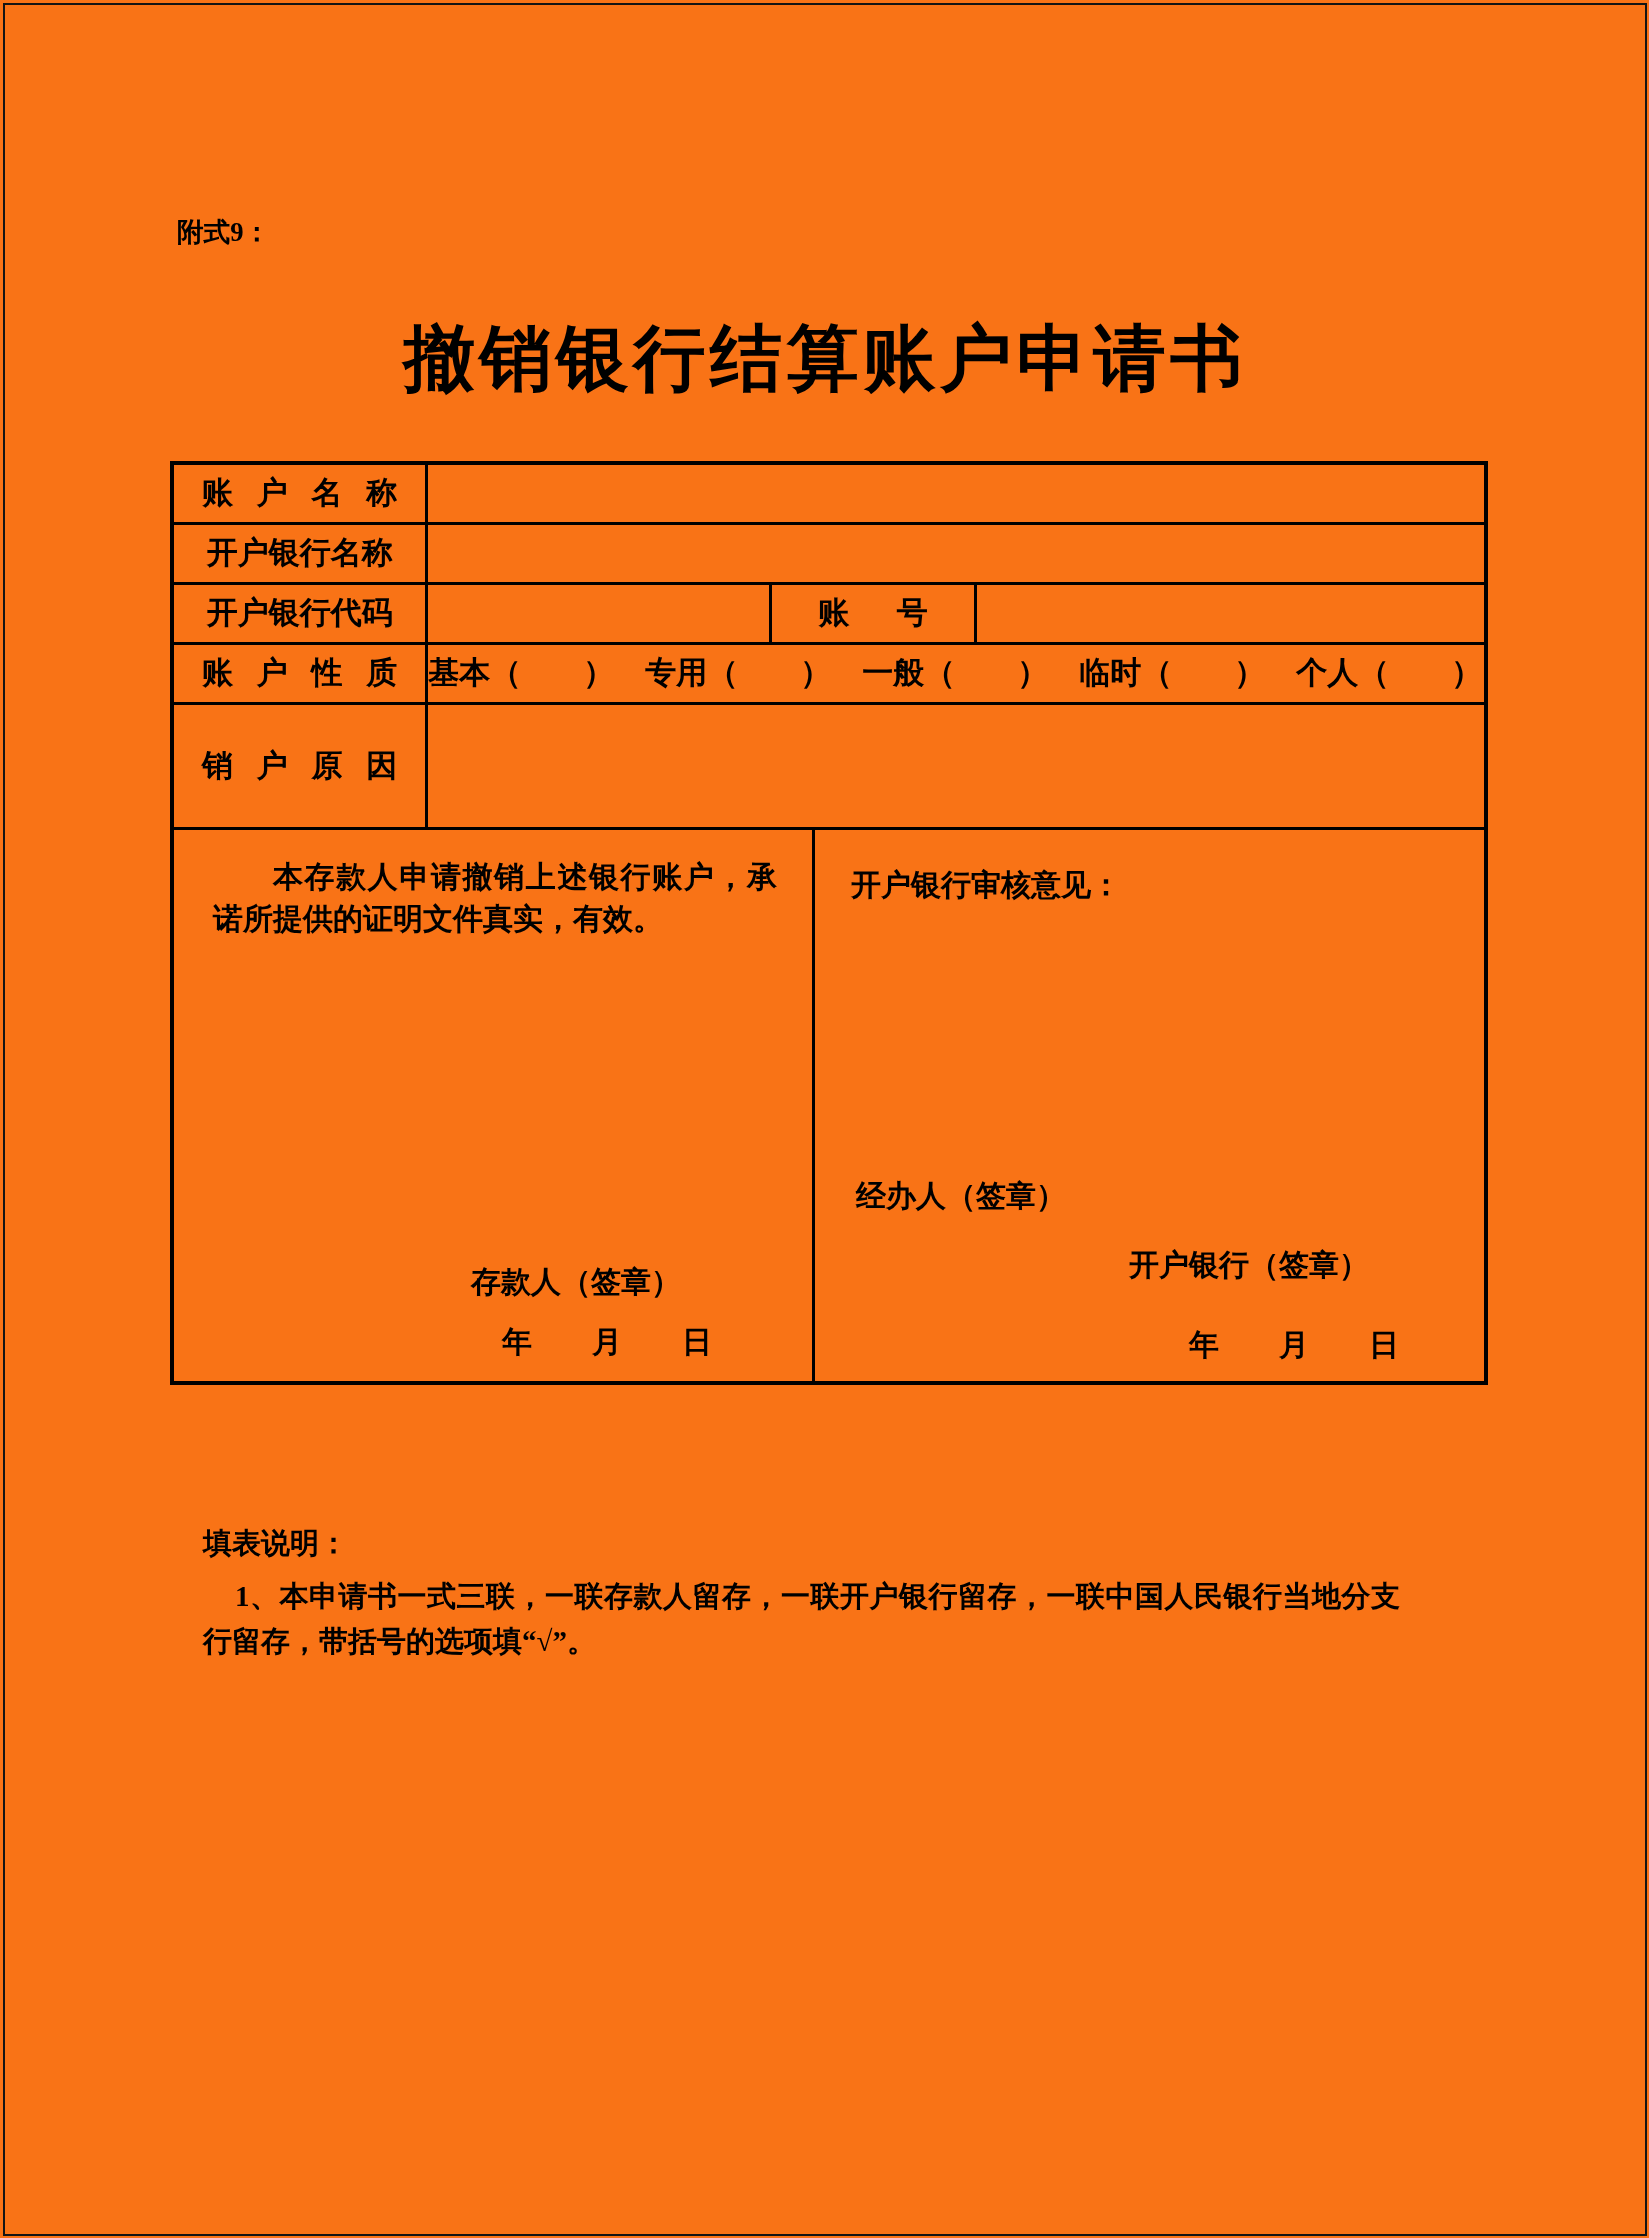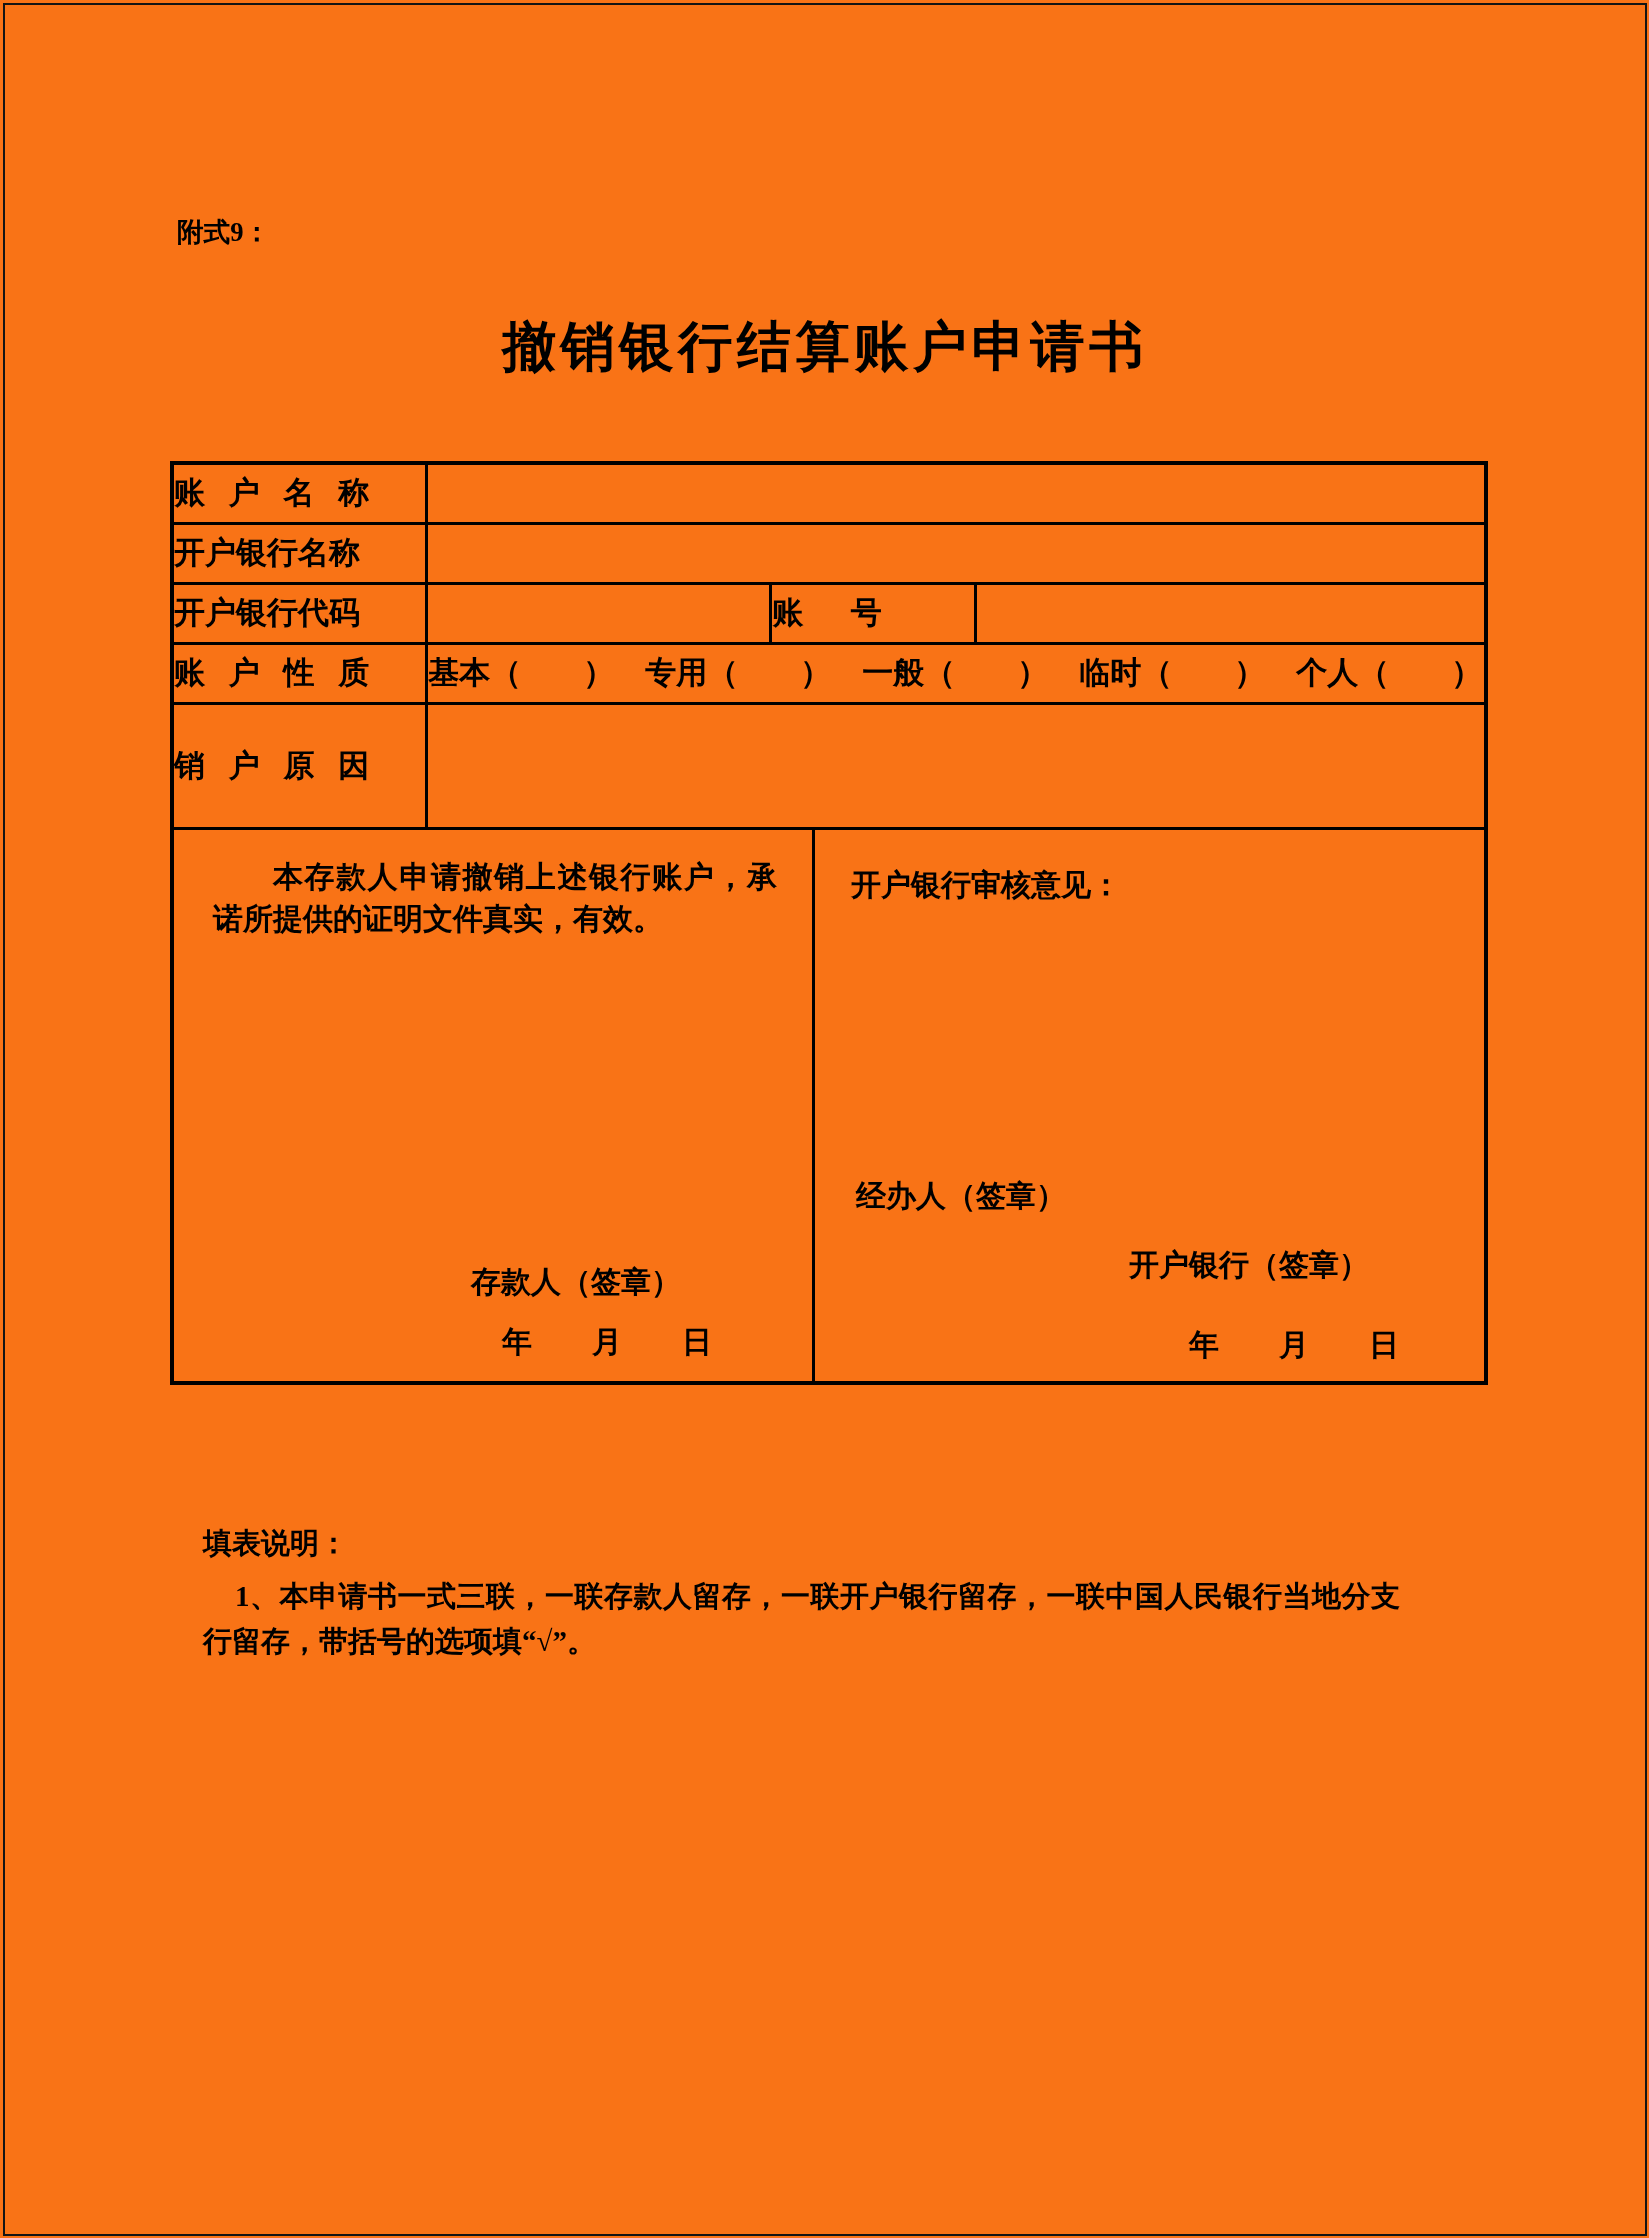--- a/index.html
+++ b/index.html
@@ -30,21 +30,21 @@
     font-weight: 600;
     white-space: pre;
   }
   .doc-title {
     position: absolute;
     left: 0;
     top: 311px;
     width: 100%;
     text-align: center;
     font-family: "Liberation Sans", "DejaVu Sans", sans-serif;
-    font-size: 54px;
+    font-size: 72px;
     font-weight: 700;
     letter-spacing: 4.7px;
     white-space: pre;
   }
   table.form-table {
     position: absolute;
     left: 170px;
     top: 461px;
     border-collapse: collapse;
     table-layout: fixed;
@@ -53,21 +53,21 @@
   }
   table.form-table td {
     border: 3.3px solid #000;
     padding: 0;
     vertical-align: middle;
     font-size: 31px;
     font-weight: 700;
     overflow: hidden;
   }
   td.label-cell {
-    text-align: left;
+    text-align: center;
     word-spacing: 16px;
     white-space: pre;
   }
   td.value-cell {
     padding-left: 17.3px;
     white-space: pre;
   }
   td.bottom-cell { padding: 0; }
   .bottom-wrap {
     display: flex;

